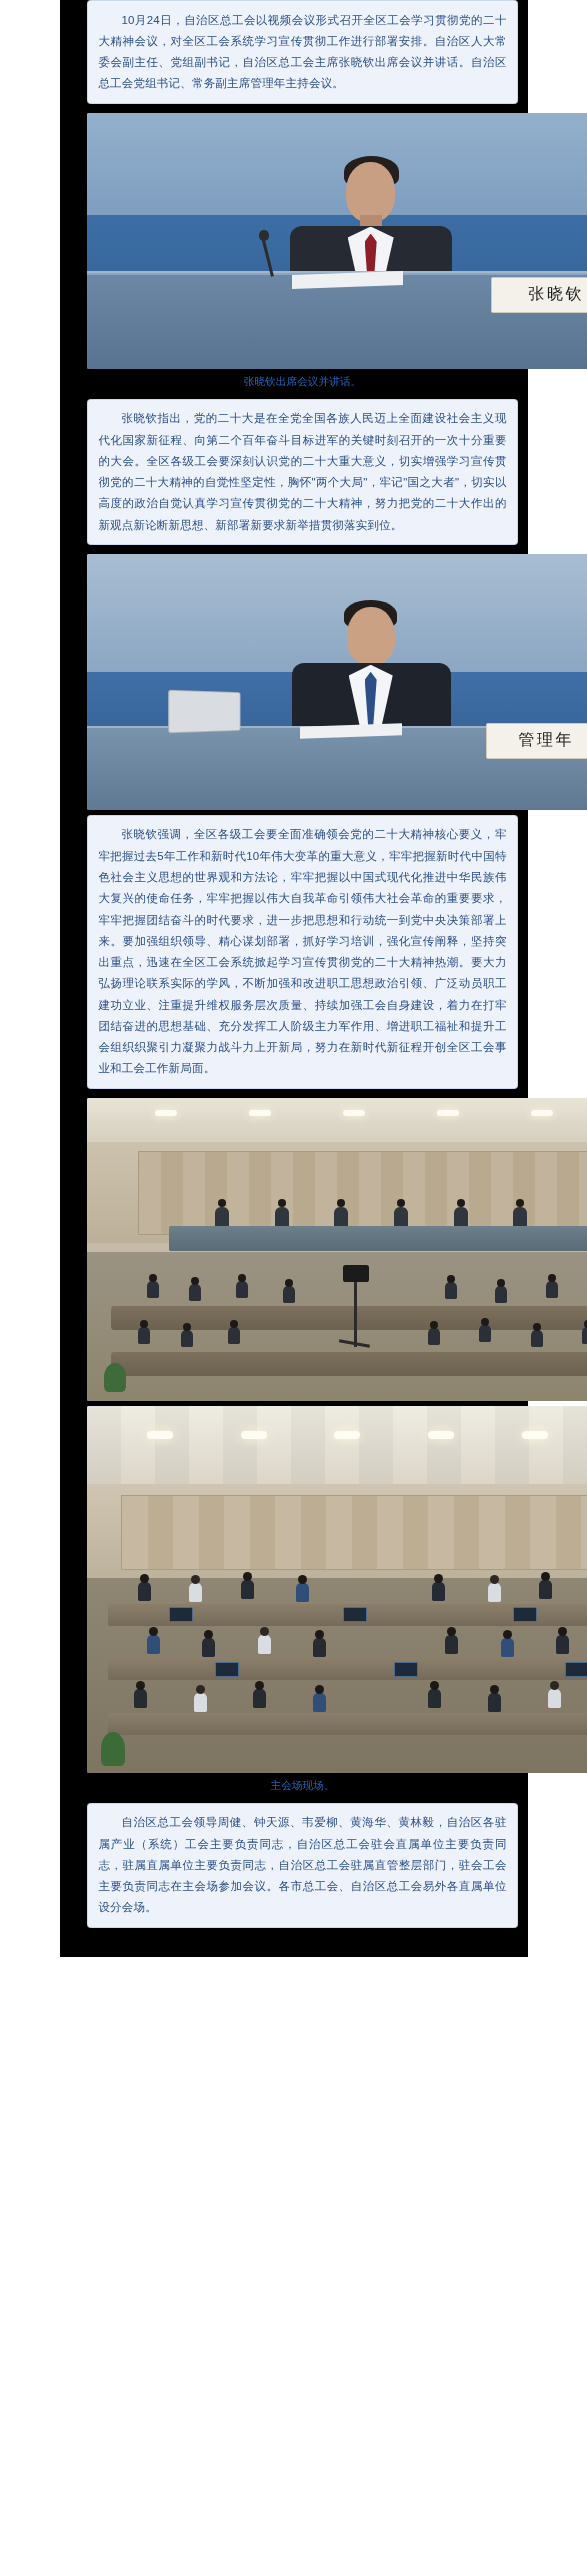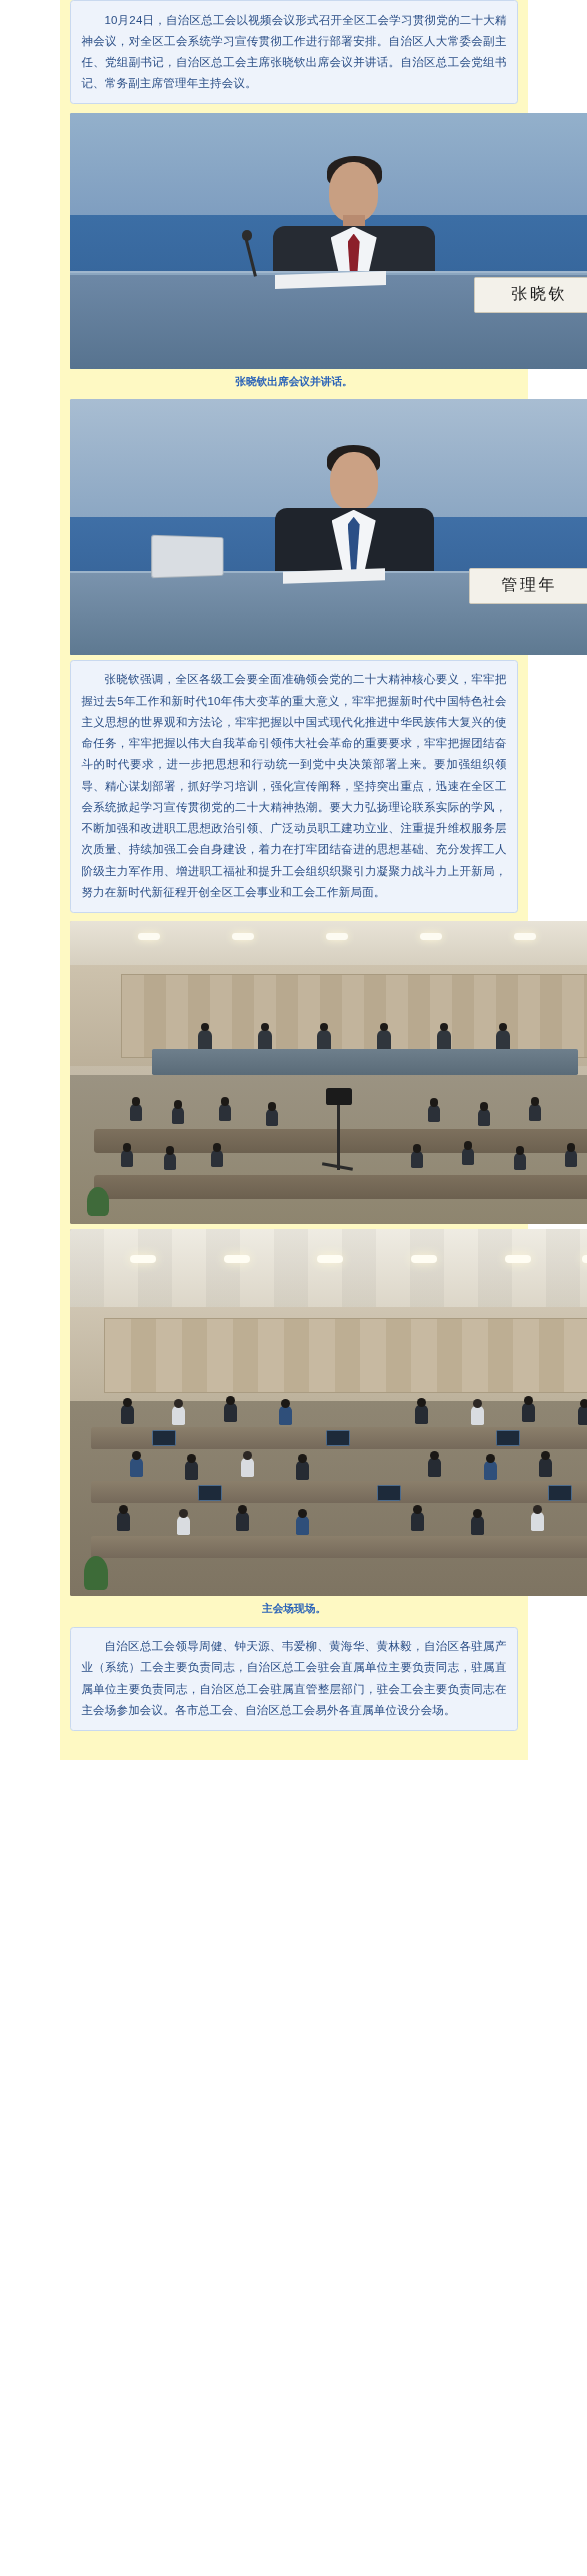--- a/index.html
+++ b/index.html
@@ -8,24 +8,25 @@
     background: #ffffff;
   }
   body {
     width: 588px;
     font-family: "Liberation Sans", sans-serif;
     color: #333333;
   }
   .page {
     width: 468px;
     margin: 0 auto;
-    background: #fef9c3;
+    background: #000000;
     position: relative;
     padding-bottom: 20.5px;
     box-sizing: border-box;
+    padding-left: 17px;
   }
   .para-block {
     margin: 0 10.2px 8.5px 10.2px;
     background: #eef3fb;
     border: 0.9px solid #c9d9ef;
     border-radius: 3.4px;
     padding: 8.5px 10.2px;
     box-sizing: border-box;
   }
   .para-block p {
@@ -44,21 +45,20 @@
     width: 567px;
     border-radius: 1.7px;
     overflow: hidden;
     position: relative;
   }
   .caption {
     text-align: center;
     font-size: 10.7px;
     color: #2a63b8;
     margin: 6px 0 10.2px 0;
-    font-weight: bold;
   }
   .source {
     font-size: 10.2px;
     color: #8a8a8a;
     margin: 8.5px 0 0 12px;
   }
 
   
   .ph1 {
     height: 256px;
@@ -329,20 +329,23 @@
       <div class="deskedge"></div>
       <div class="deskfront"></div>
       <div class="micball"></div>
       <div class="mic"></div>
       <div class="papers"></div>
       <div class="nameplate">张晓钦</div>
     </div>
     <div class="caption">张晓钦出席会议并讲话。</div>
   </div>
 
+  <div class="para-block">
+    <p>张晓钦指出，党的二十大是在全党全国各族人民迈上全面建设社会主义现代化国家新征程、向第二个百年奋斗目标进军的关键时刻召开的一次十分重要的大会。全区各级工会要深刻认识党的二十大重大意义，切实增强学习宣传贯彻党的二十大精神的自觉性坚定性，胸怀"两个大局"，牢记"国之大者"，切实以高度的政治自觉认真学习宣传贯彻党的二十大精神，努力把党的二十大作出的新观点新论断新思想、新部署新要求新举措贯彻落实到位。</p>
+  </div>
 
   <div class="figure">
     <div class="photo ph2">
       <div class="backwall"></div>
       <div class="bluepanel"></div>
       <div class="person-hair"></div>
       <div class="person-head"></div>
       <div class="person-body"></div>
       <div class="shirt"></div>
       <div class="tie"></div>

